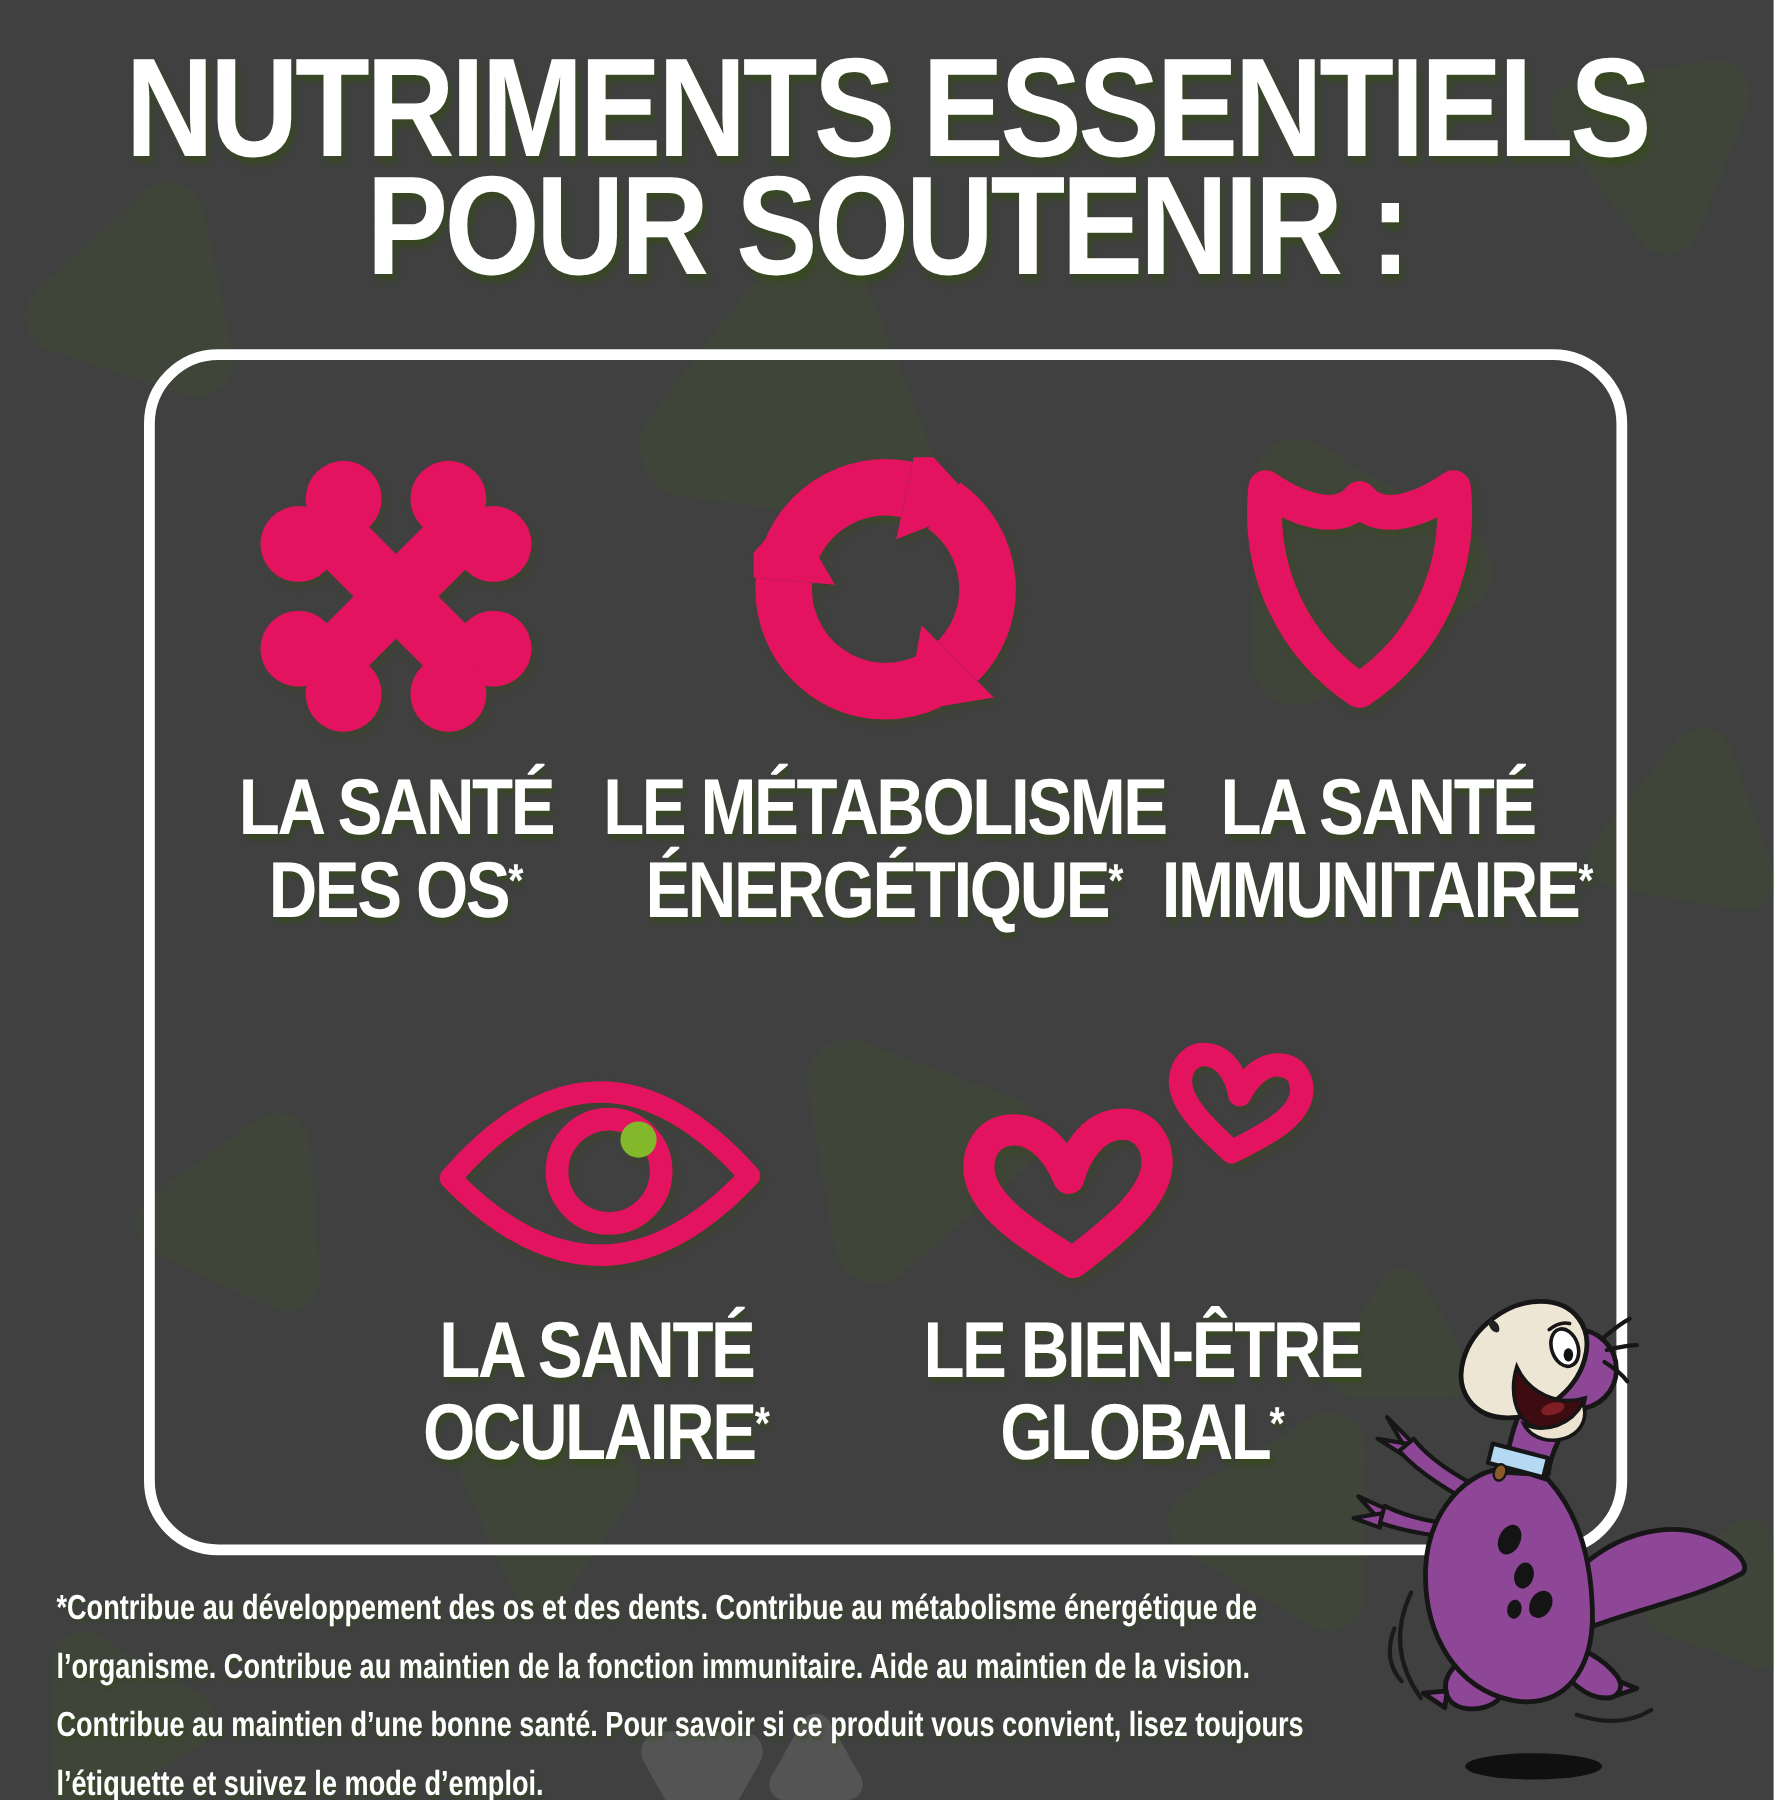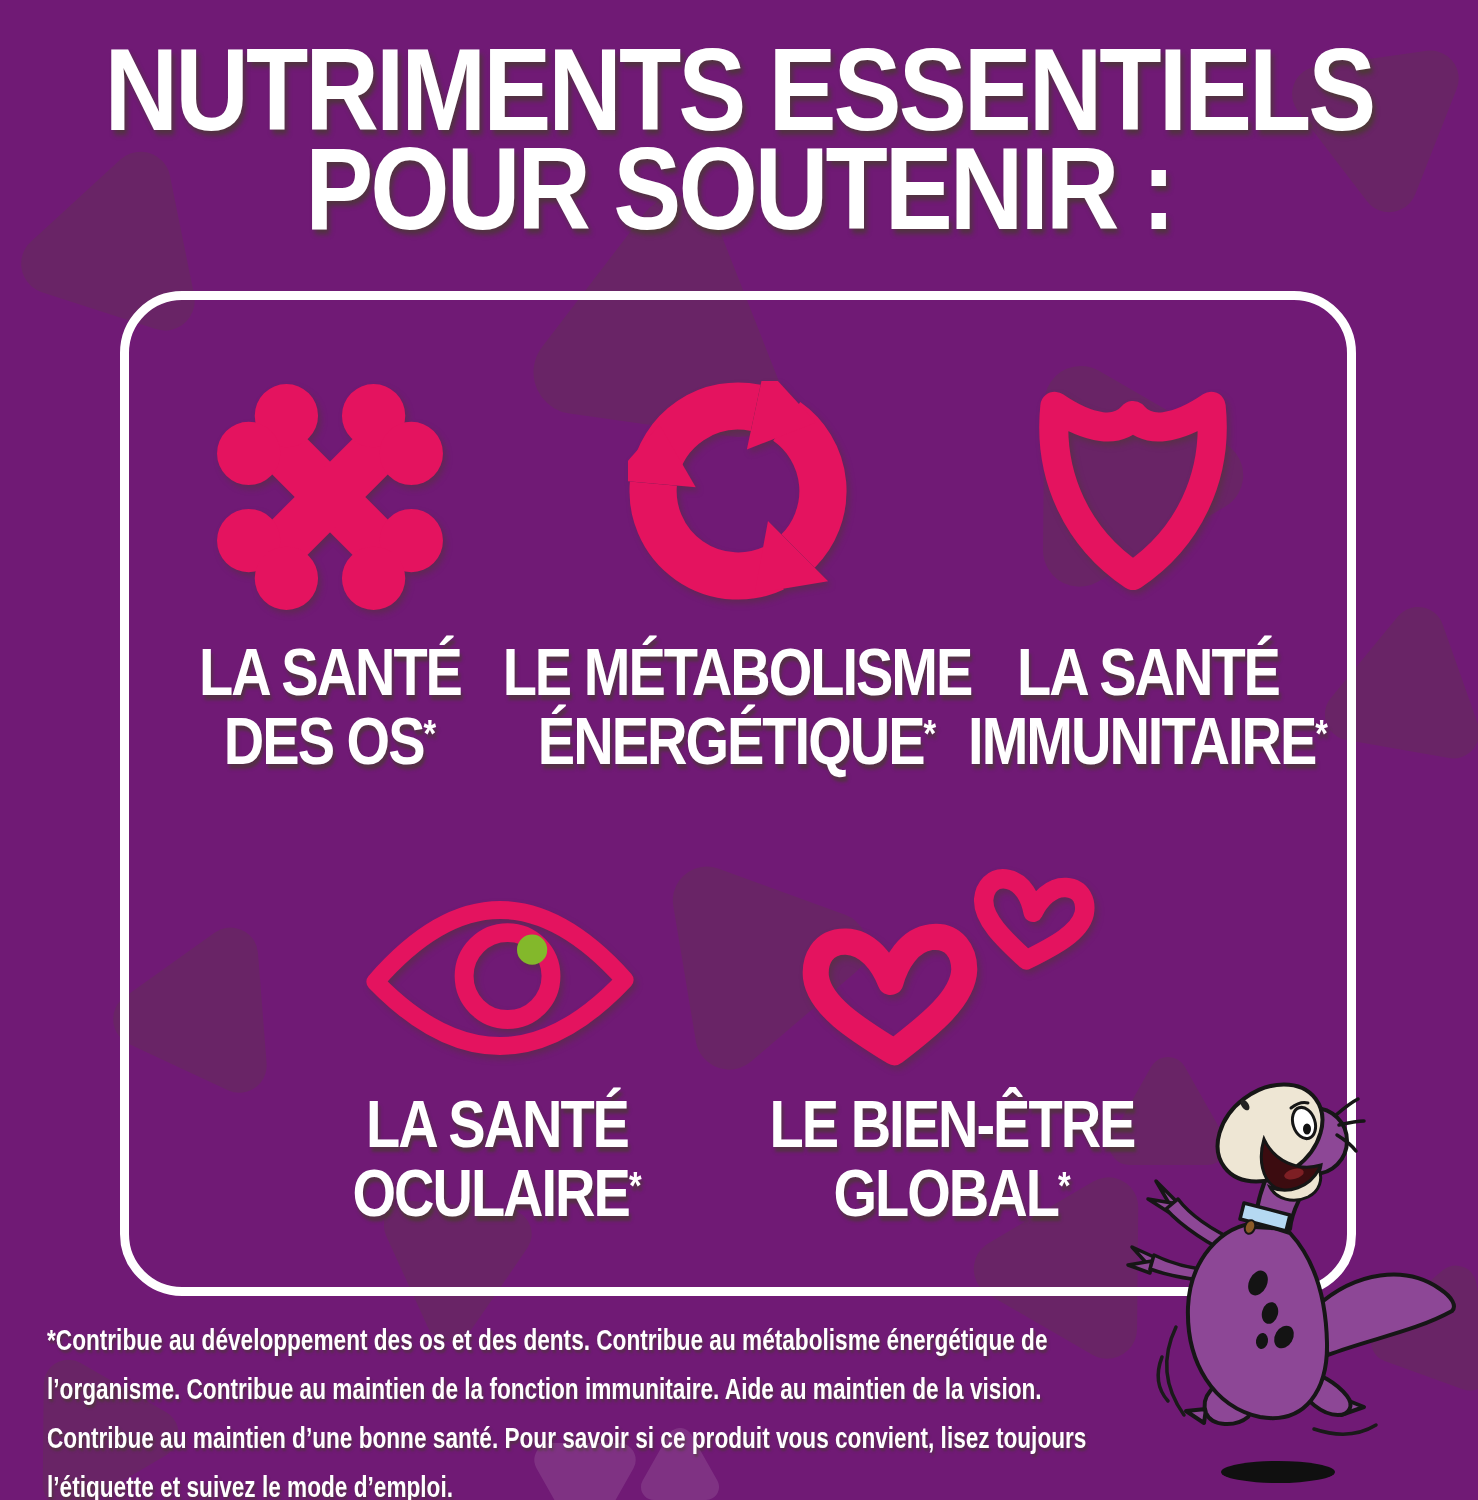--- a/index.html
+++ b/index.html
@@ -1,18 +1,18 @@
 <!DOCTYPE html>
 <html><head>
 <meta charset="utf-8">
 <style>
   html,body{margin:0;padding:0;}
   #stage{
     position:relative;width:1478px;height:1500px;overflow:hidden;
-    background:#701a75;
+    background:#404040;
     font-family:"Liberation Sans",sans-serif;
   }
   .tri{position:absolute;overflow:visible;pointer-events:none;}
   
   #content-box{
     position:absolute;left:120px;top:291px;width:1236px;height:1005px;
     box-sizing:border-box;border:9px solid #ffffff;border-radius:62px;
     z-index:2;
   }
   

